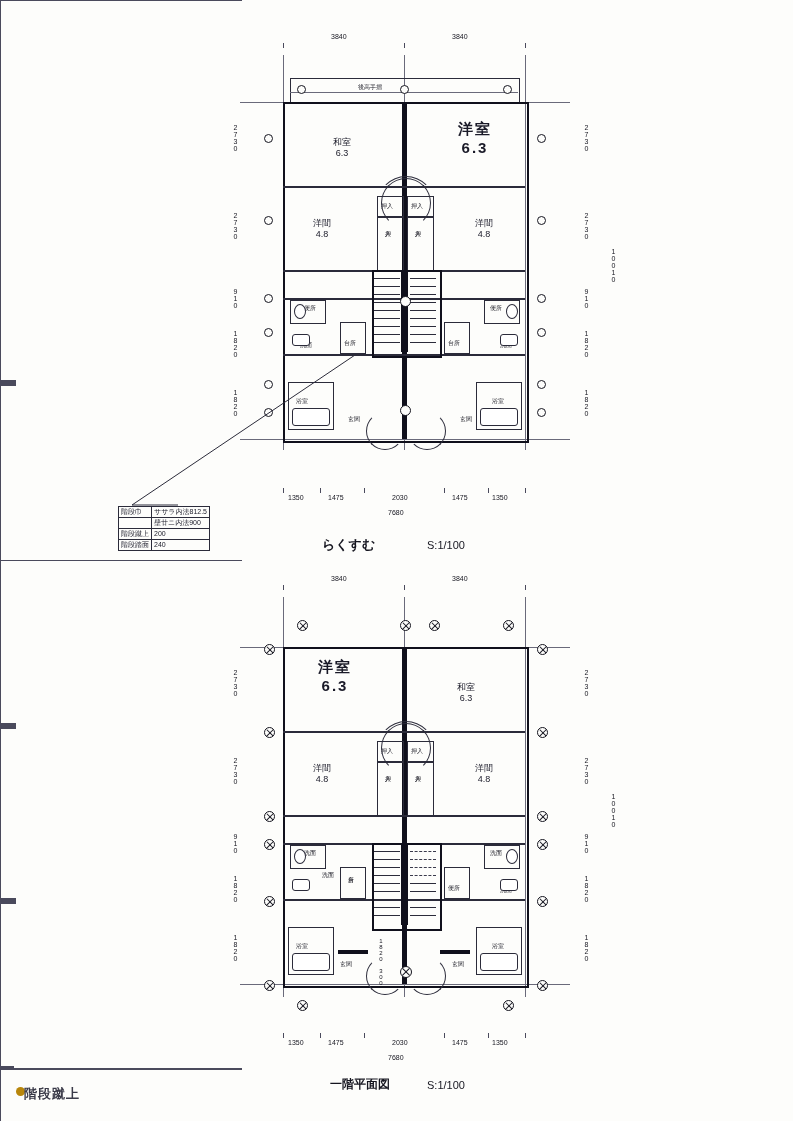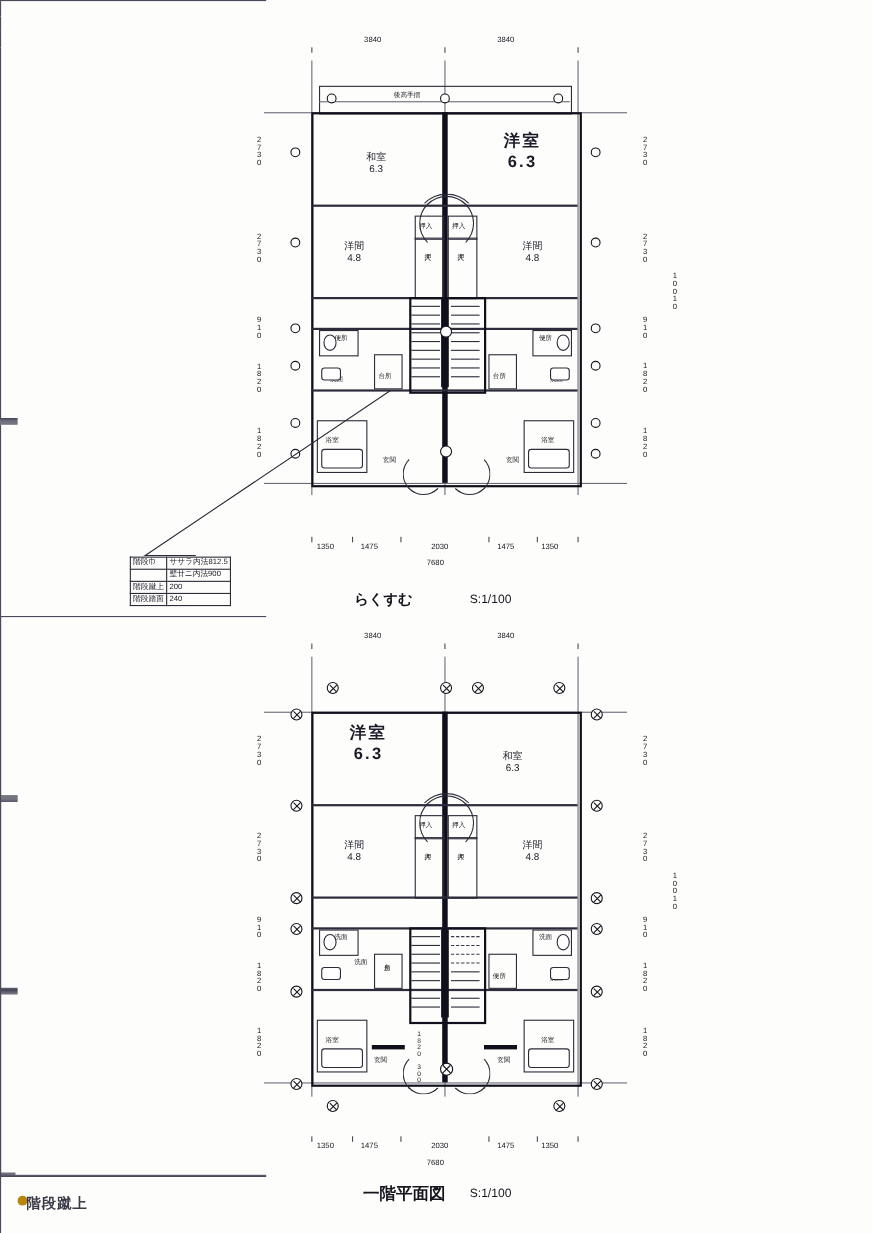--- a/index.html
+++ b/index.html
@@ -433,20 +433,20 @@
     <div class="tick" style="left:488px;top:473px;"></div>
     <div class="tick" style="left:525px;top:473px;"></div>
     <div class="txt sm" style="left:288px;top:479px;">1350</div>
     <div class="txt sm" style="left:328px;top:479px;">1475</div>
     <div class="txt sm" style="left:392px;top:479px;">2030</div>
     <div class="txt sm" style="left:452px;top:479px;">1475</div>
     <div class="txt sm" style="left:492px;top:479px;">1350</div>
 
     <div class="txt sm" style="left:388px;top:494px;">7680</div>
 
-    <div class="txt mid" style="left:330px;top:518px;font-size:15px;">一階平面図</div>
+    <div class="txt mid" style="left:330px;top:518px;font-size:12px;">一階平面図</div>
     <div class="txt" style="left:427px;top:520px;font-size:11px;">S:1/100</div>
   </div>
 
   <div class="logodot" style="left:16px;top:1087px;"></div>
   <div class="logo" style="left:24px;top:1085px;">階段蹴上</div>
 
 </div>
 
 </body></html>

